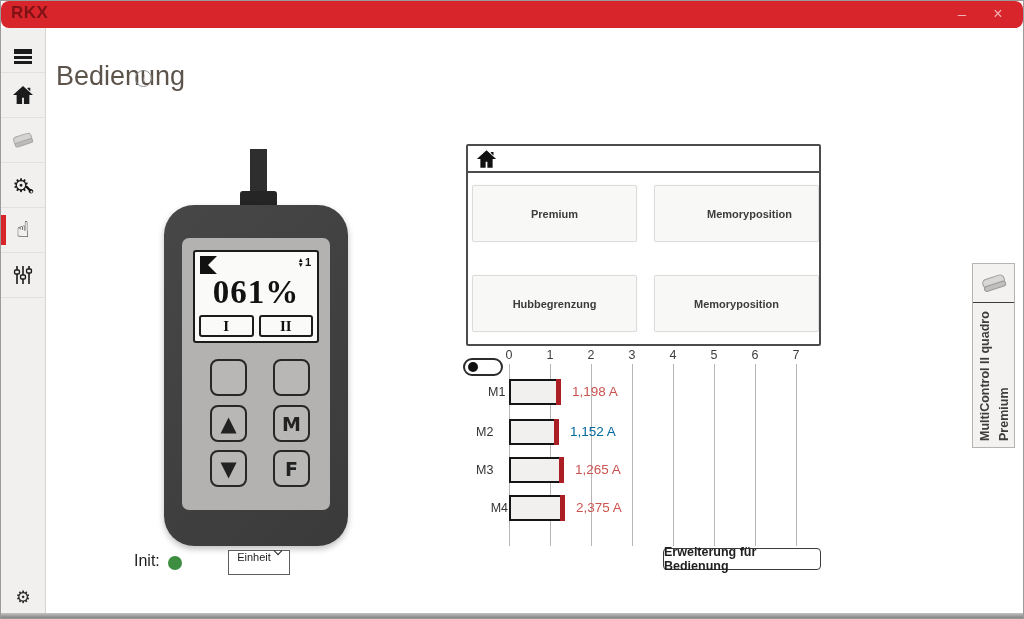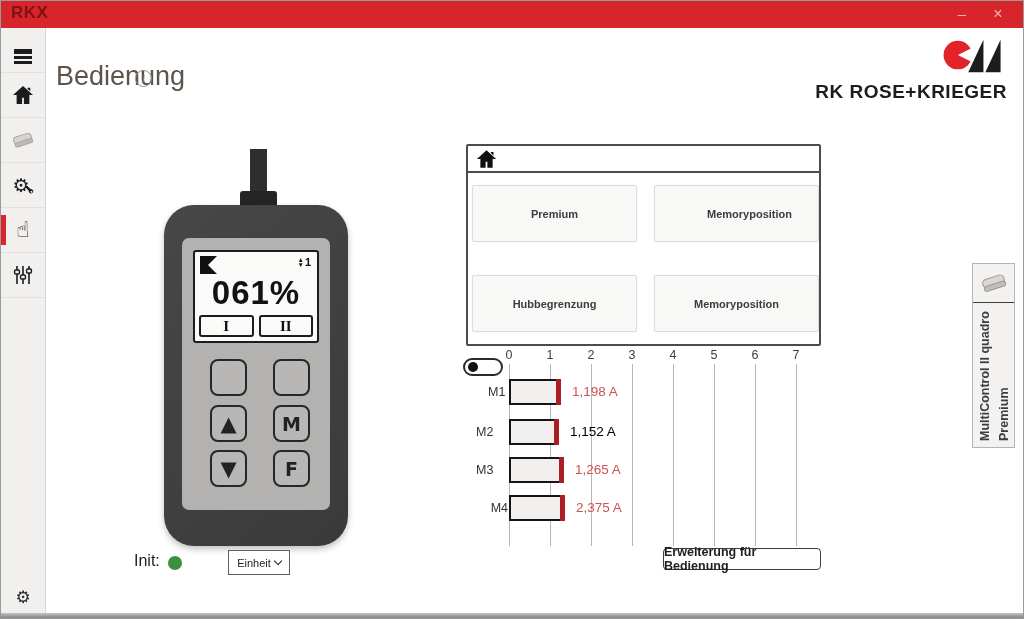--- a/index.html
+++ b/index.html
@@ -1,20 +1,20 @@
 <!DOCTYPE html>
 <html><head>
 <meta charset="utf-8">
 <style>
   * { margin:0; padding:0; box-sizing:border-box; }
   html,body { width:1024px; height:619px; font-family:"Liberation Sans", sans-serif; background:#fff; }
   .window { position:relative; width:1024px; height:619px; border:1px solid #9a9a9a; background:#fff; overflow:hidden; }
 
   
-  .titlebar { position:absolute; left:0; top:0; width:100%; height:27px; background:#d8252b; }
+  .titlebar { position:absolute; left:0; top:0; width:100%; height:27px; background:#d8252b;border-radius:8px; }
   .app-title { position:absolute; left:10px; top:2px; font-size:17px; font-weight:bold; color:#7e1215; letter-spacing:.5px; }
   .win-btn { position:absolute; top:0; width:34px; height:27px; text-align:center; line-height:26px; color:#efb3b4; font-size:15px; cursor:default; }
   .win-min { right:44px; }
   .win-close { right:8px; font-size:16px; }
 
   
   .sidebar { position:absolute; left:0; top:27px; width:45px; height:588px; background:#f1f0ee; border-right:1px solid #d6d5d3; }
   .side-item { position:relative; width:100%; height:45px; border-bottom:1px solid #e2e1df; display:flex; align-items:center; justify-content:center; color:#1b1b1b; }
   .side-item.active::before { content:""; position:absolute; left:0; top:7px; bottom:7px; width:5px; background:#d8252b; }
   .glyph { font-family:"DejaVu Sans", sans-serif; font-size:19px; line-height:1; }
@@ -31,30 +31,30 @@
   
   .cable { position:absolute; left:249px; top:148px; width:17px; height:48px; background:#2e2e2e; }
   .cable-conn { position:absolute; left:239px; top:190px; width:37px; height:17px; background:#252525; border-radius:3px; }
   .remote-body { position:absolute; left:163px; top:204px; width:184px; height:341px; background:linear-gradient(135deg,#474747,#3a3a3a); border-radius:30px; box-shadow:0 3px 6px rgba(0,0,0,.25); }
   .remote-panel { position:absolute; left:18px; top:33px; width:148px; height:272px; background:#b3b2b0; border-radius:7px; }
   .lcd { position:absolute; left:11px; top:12px; width:126px; height:93px; background:#fafaf9; border:2px solid #1c1c1c; border-radius:3px; }
   .lcd-head { position:absolute; left:5px; top:4px; right:5px; height:18px; }
   .lcd-status { position:absolute; right:1px; top:0; display:flex; align-items:center; font-weight:bold; color:#111; }
   .updown { display:flex; flex-direction:column; line-height:5px; font-size:6.5px; margin-right:1px; }
   .lcd-count { font-size:11px; }
-  .lcd-percent { position:absolute; left:0; right:0; top:22px; text-align:center; font-family:Liberation Sans, sans-serif; font-weight:bold; font-size:33px; color:#121212; letter-spacing:1px; }
+  .lcd-percent { position:absolute; left:0; right:0; top:22px; text-align:center; font-family:Liberation Serif, serif; font-weight:bold; font-size:33px; color:#121212; letter-spacing:1px; }
   .lcd-keys { position:absolute; left:4px; right:4px; bottom:4px; display:flex; gap:5px; }
   .lcd-key { flex:1; height:22px; border:2px solid #1c1c1c; border-radius:3px; text-align:center; line-height:18px; font-family:"Liberation Serif", serif; font-weight:bold; font-size:15px; color:#111; background:#fafaf9; }
   .kp-btn { position:absolute; width:37px; height:37px; border:2px solid #272727; border-radius:8px; background:#b8b7b5; display:flex; align-items:center; justify-content:center; font-weight:bold; font-size:19px; color:#222; font-family:"DejaVu Sans", sans-serif; }
   .kp-arrow { font-size:21px; }
 
   
   .init-label { position:absolute; left:133px; top:551px; font-size:16px; color:#1e1e1e; }
   .init-dot { position:absolute; left:167px; top:555px; width:14px; height:14px; border-radius:50%; }
-  .unit-select { position:absolute; left:227px; top:549px; width:62px; height:25px; border:1px solid #5e5e5e; background:#fff; font-size:11px; color:#1e1e1e; display:flex; align-items:center; justify-content:center; gap:4px; }
+  .unit-select { position:absolute; left:227px; top:549px; width:62px; height:25px; border:1px solid #5e5e5e; background:#fff; font-size:11px; color:#1e1e1e; display:flex; justify-content:center; gap:4px; }
   .chev { width:6px; height:6px; border-right:1.6px solid #222; border-bottom:1.6px solid #222; transform:rotate(45deg); margin-top:-3px; }
 
   
   .menu-panel { position:absolute; left:465px; top:143px; width:355px; height:202px; border:2px solid #4c4c4c; border-radius:2px; background:#fff; }
   .menu-head { position:absolute; left:0; top:0; right:0; height:27px; border-bottom:2px solid #4c4c4c; }
   .menu-home { position:absolute; left:8px; top:3px; }
   .menu-btn { position:absolute; width:165px; height:57px; background:#f8f8f7; border:1px solid #dcdcda; border-radius:2px; box-shadow:0 0 2px rgba(0,0,0,.07); display:flex; align-items:center; justify-content:center; font-size:11px; font-weight:bold; color:#3c3c3c; }
   .mb1 { left:4px;  top:39px; }
   .mb2 { left:186px; top:39px;padding-left:26px; }
   .mb3 { left:4px;  top:129px; }
@@ -142,29 +142,20 @@
       </svg>
     </div>
     <div class="side-footer">
       <span class="glyph" style="font-size:17px">⚙</span>
     </div>
   </div>
 
   <div class="page-title">Bedienung</div>
   <div class="info-icon">i</div>
 
-  <div class="brand">
-    <svg class="brand-mark" width="64" height="38" viewBox="0 0 64 40">
-      <circle cx="16" cy="19" r="15" fill="#e2232a"></circle>
-      <polygon points="16,19 36,9 36,29" fill="#ffffff"></polygon>
-      <polygon points="27,37 43,3 43,37" fill="#1d1d1b"></polygon>
-      <polygon points="45,37 61,3 61,37" fill="#1d1d1b"></polygon>
-    </svg>
-    <div class="brand-word">RK ROSE+KRIEGER</div>
-  </div>
 
   <div class="cable"></div>
   <div class="cable-conn"></div>
   <div class="remote-body">
     <div class="remote-panel">
       <div class="lcd">
         <div class="lcd-head">
           <svg width="20" height="18" viewBox="0 0 20 18">
               <polygon points="0,0 17,0 8,9 17,18 0,18" fill="#111"></polygon>
             </svg>
@@ -233,21 +224,21 @@
       <div class="gridline" style="left: 330px; top: 16px; height: 182px;"></div>
       <div class="rowlab" style="top: 31px; height: 26px; margin-left: 12px;">M1</div>
       <div class="bar" style="left: 43px; top: 31px; width: 49px; background: rgb(241, 240, 238); border-color: rgb(21, 21, 21);">
         <div class="cap" style="background: rgb(171, 31, 36);"></div>
       </div>
       <div class="val" style="left: 106px; top: 31px; color: rgb(203, 84, 80);">1,198 A</div>
       <div class="rowlab" style="top: 71px; height: 26px;">M2</div>
       <div class="bar" style="left: 43px; top: 71px; width: 47px; background: rgb(241, 240, 238); border-color: rgb(21, 21, 21);">
         <div class="cap" style="background: rgb(171, 31, 36);"></div>
       </div>
-      <div class="val" style="left: 104px; top: 71px; color: #000000;">1,152 A</div>
+      <div class="val" style="left: 104px; top: 71px; color: #0369a1;">1,152 A</div>
       <div class="rowlab" style="top: 109px; height: 26px;">M3</div>
       <div class="bar" style="left: 43px; top: 109px; width: 52px; background: rgb(241, 240, 238); border-color: rgb(21, 21, 21);">
         <div class="cap" style="background: rgb(171, 31, 36);"></div>
       </div>
       <div class="val" style="left: 109px; top: 109px; color: rgb(203, 84, 80);">1,265 A</div>
       <div class="rowlab" style="top: 147px; height: 26px; text-align: right;">M4</div>
       <div class="bar" style="left: 43px; top: 147px; width: 53px; background: rgb(241, 240, 238); border-color: rgb(21, 21, 21);">
         <div class="cap" style="background: rgb(171, 31, 36);"></div>
       </div>
       <div class="val" style="left: 110px; top: 147px; color: rgb(203, 84, 80);">2,375 A</div>

